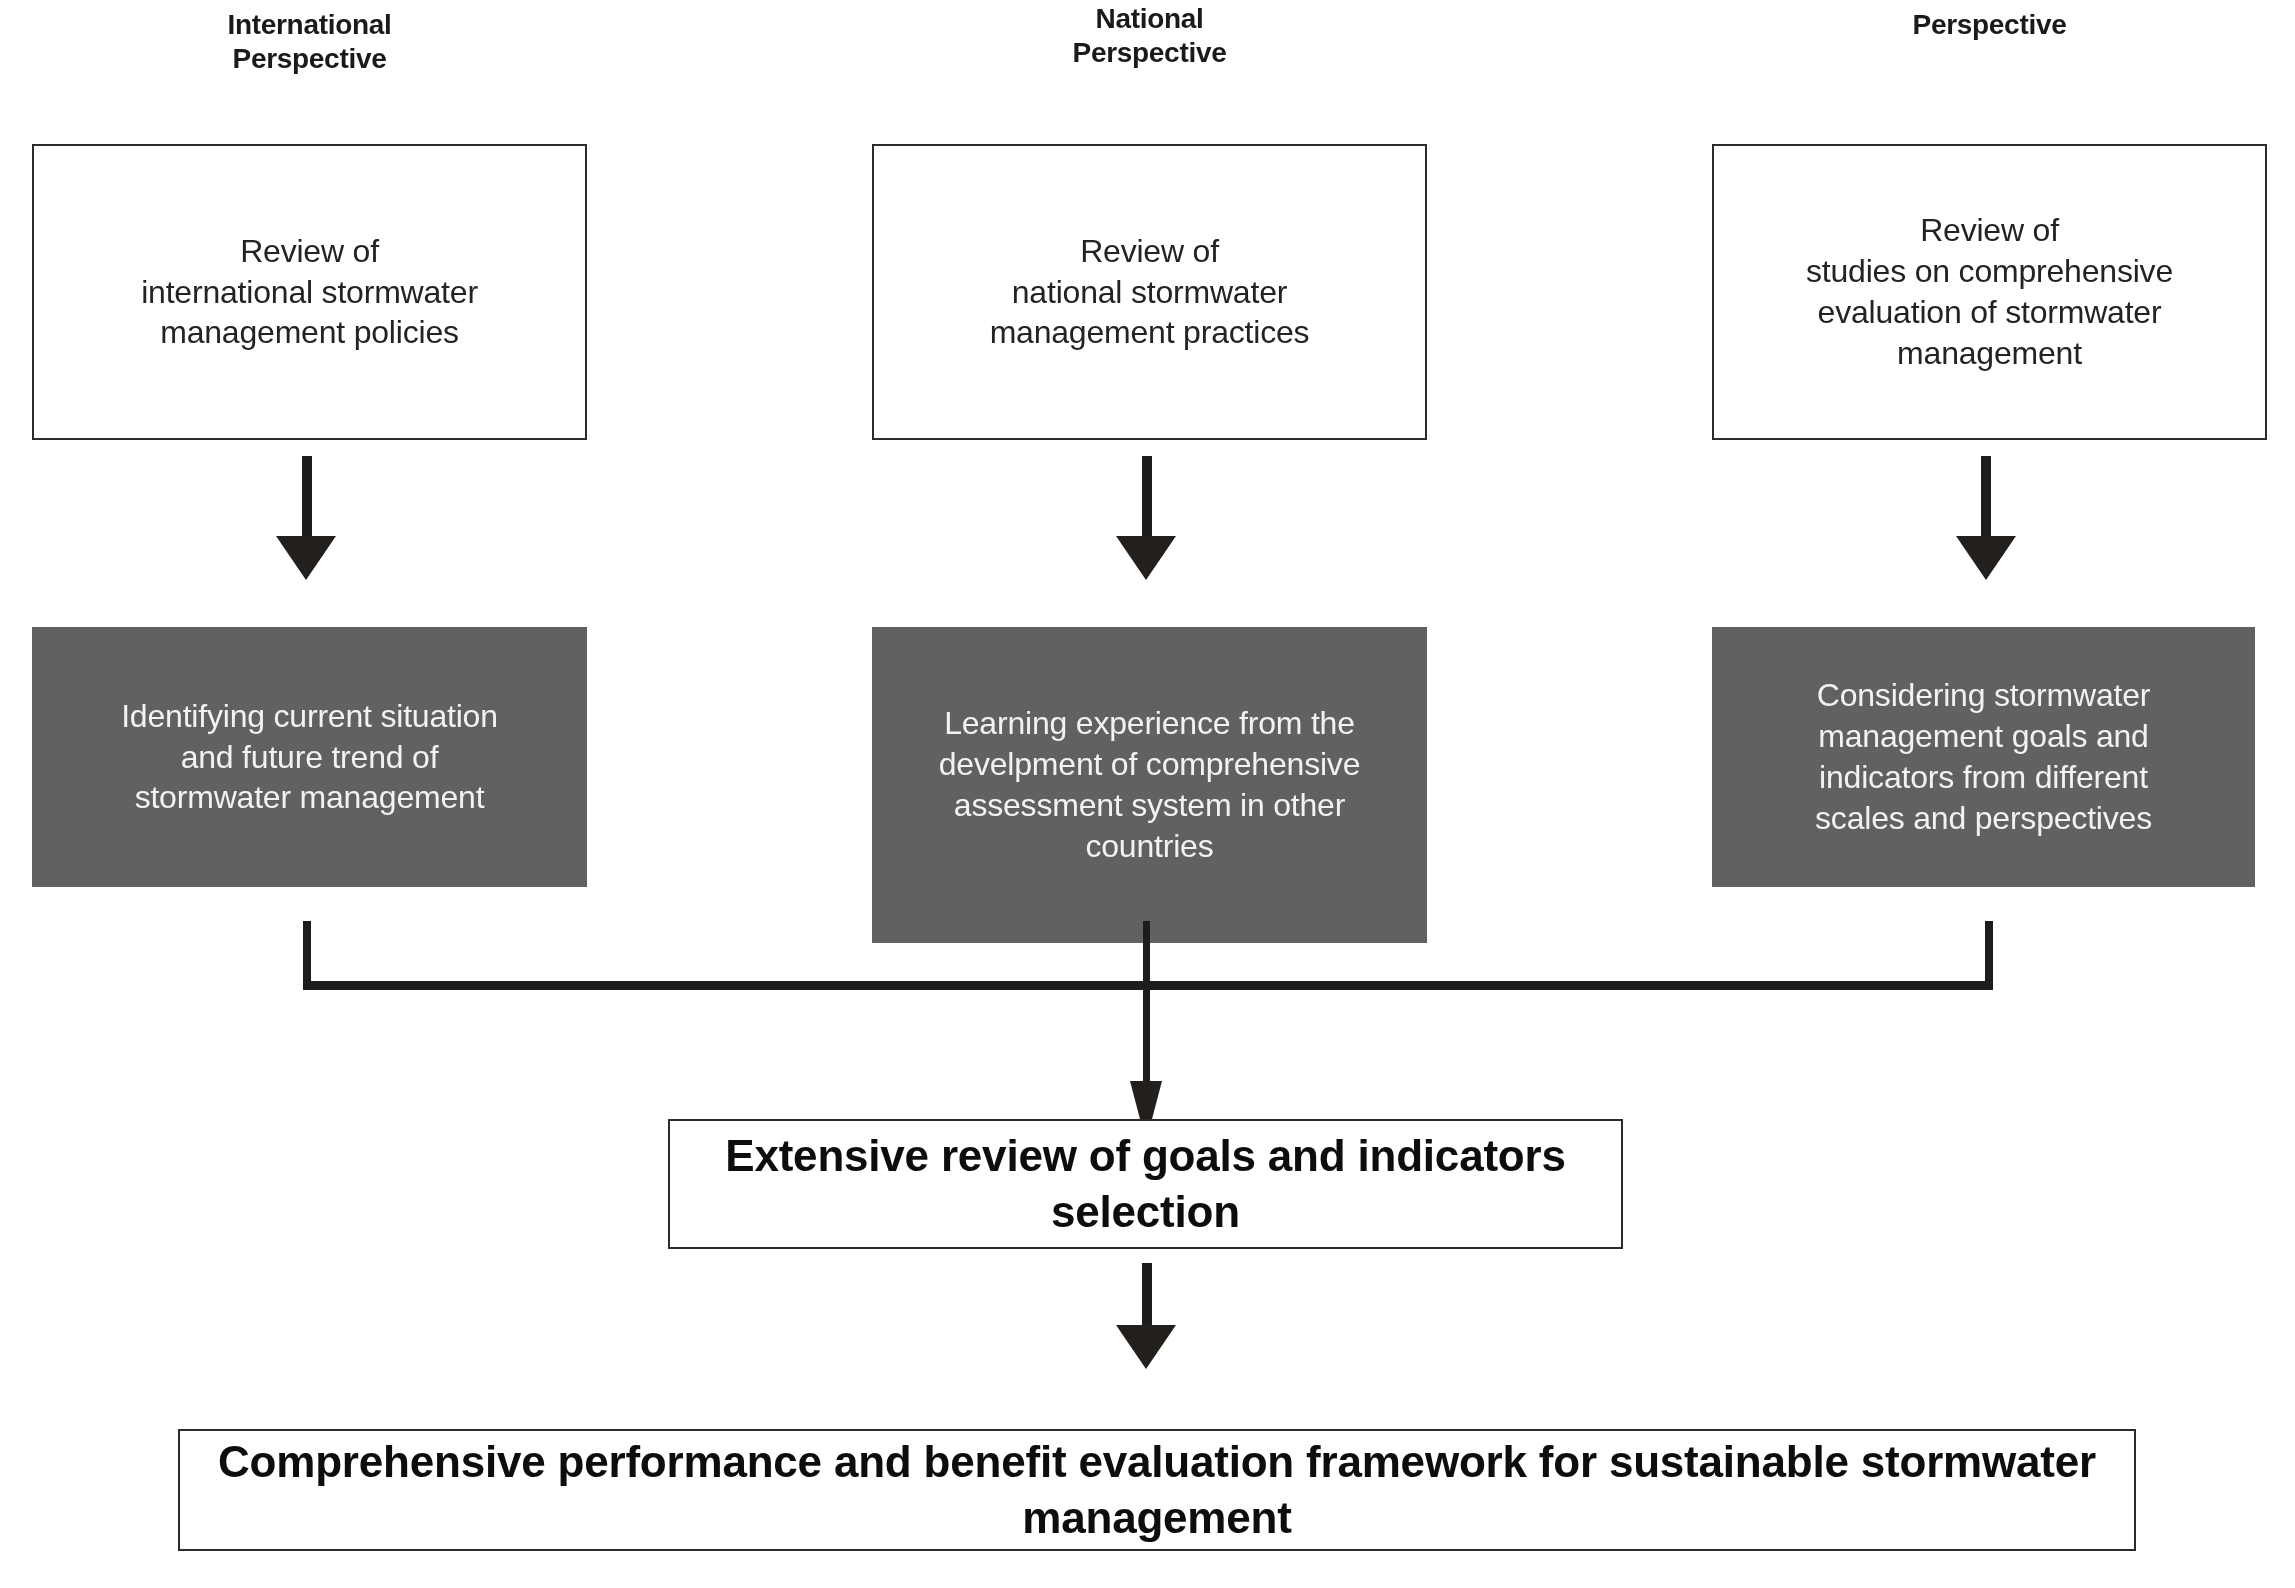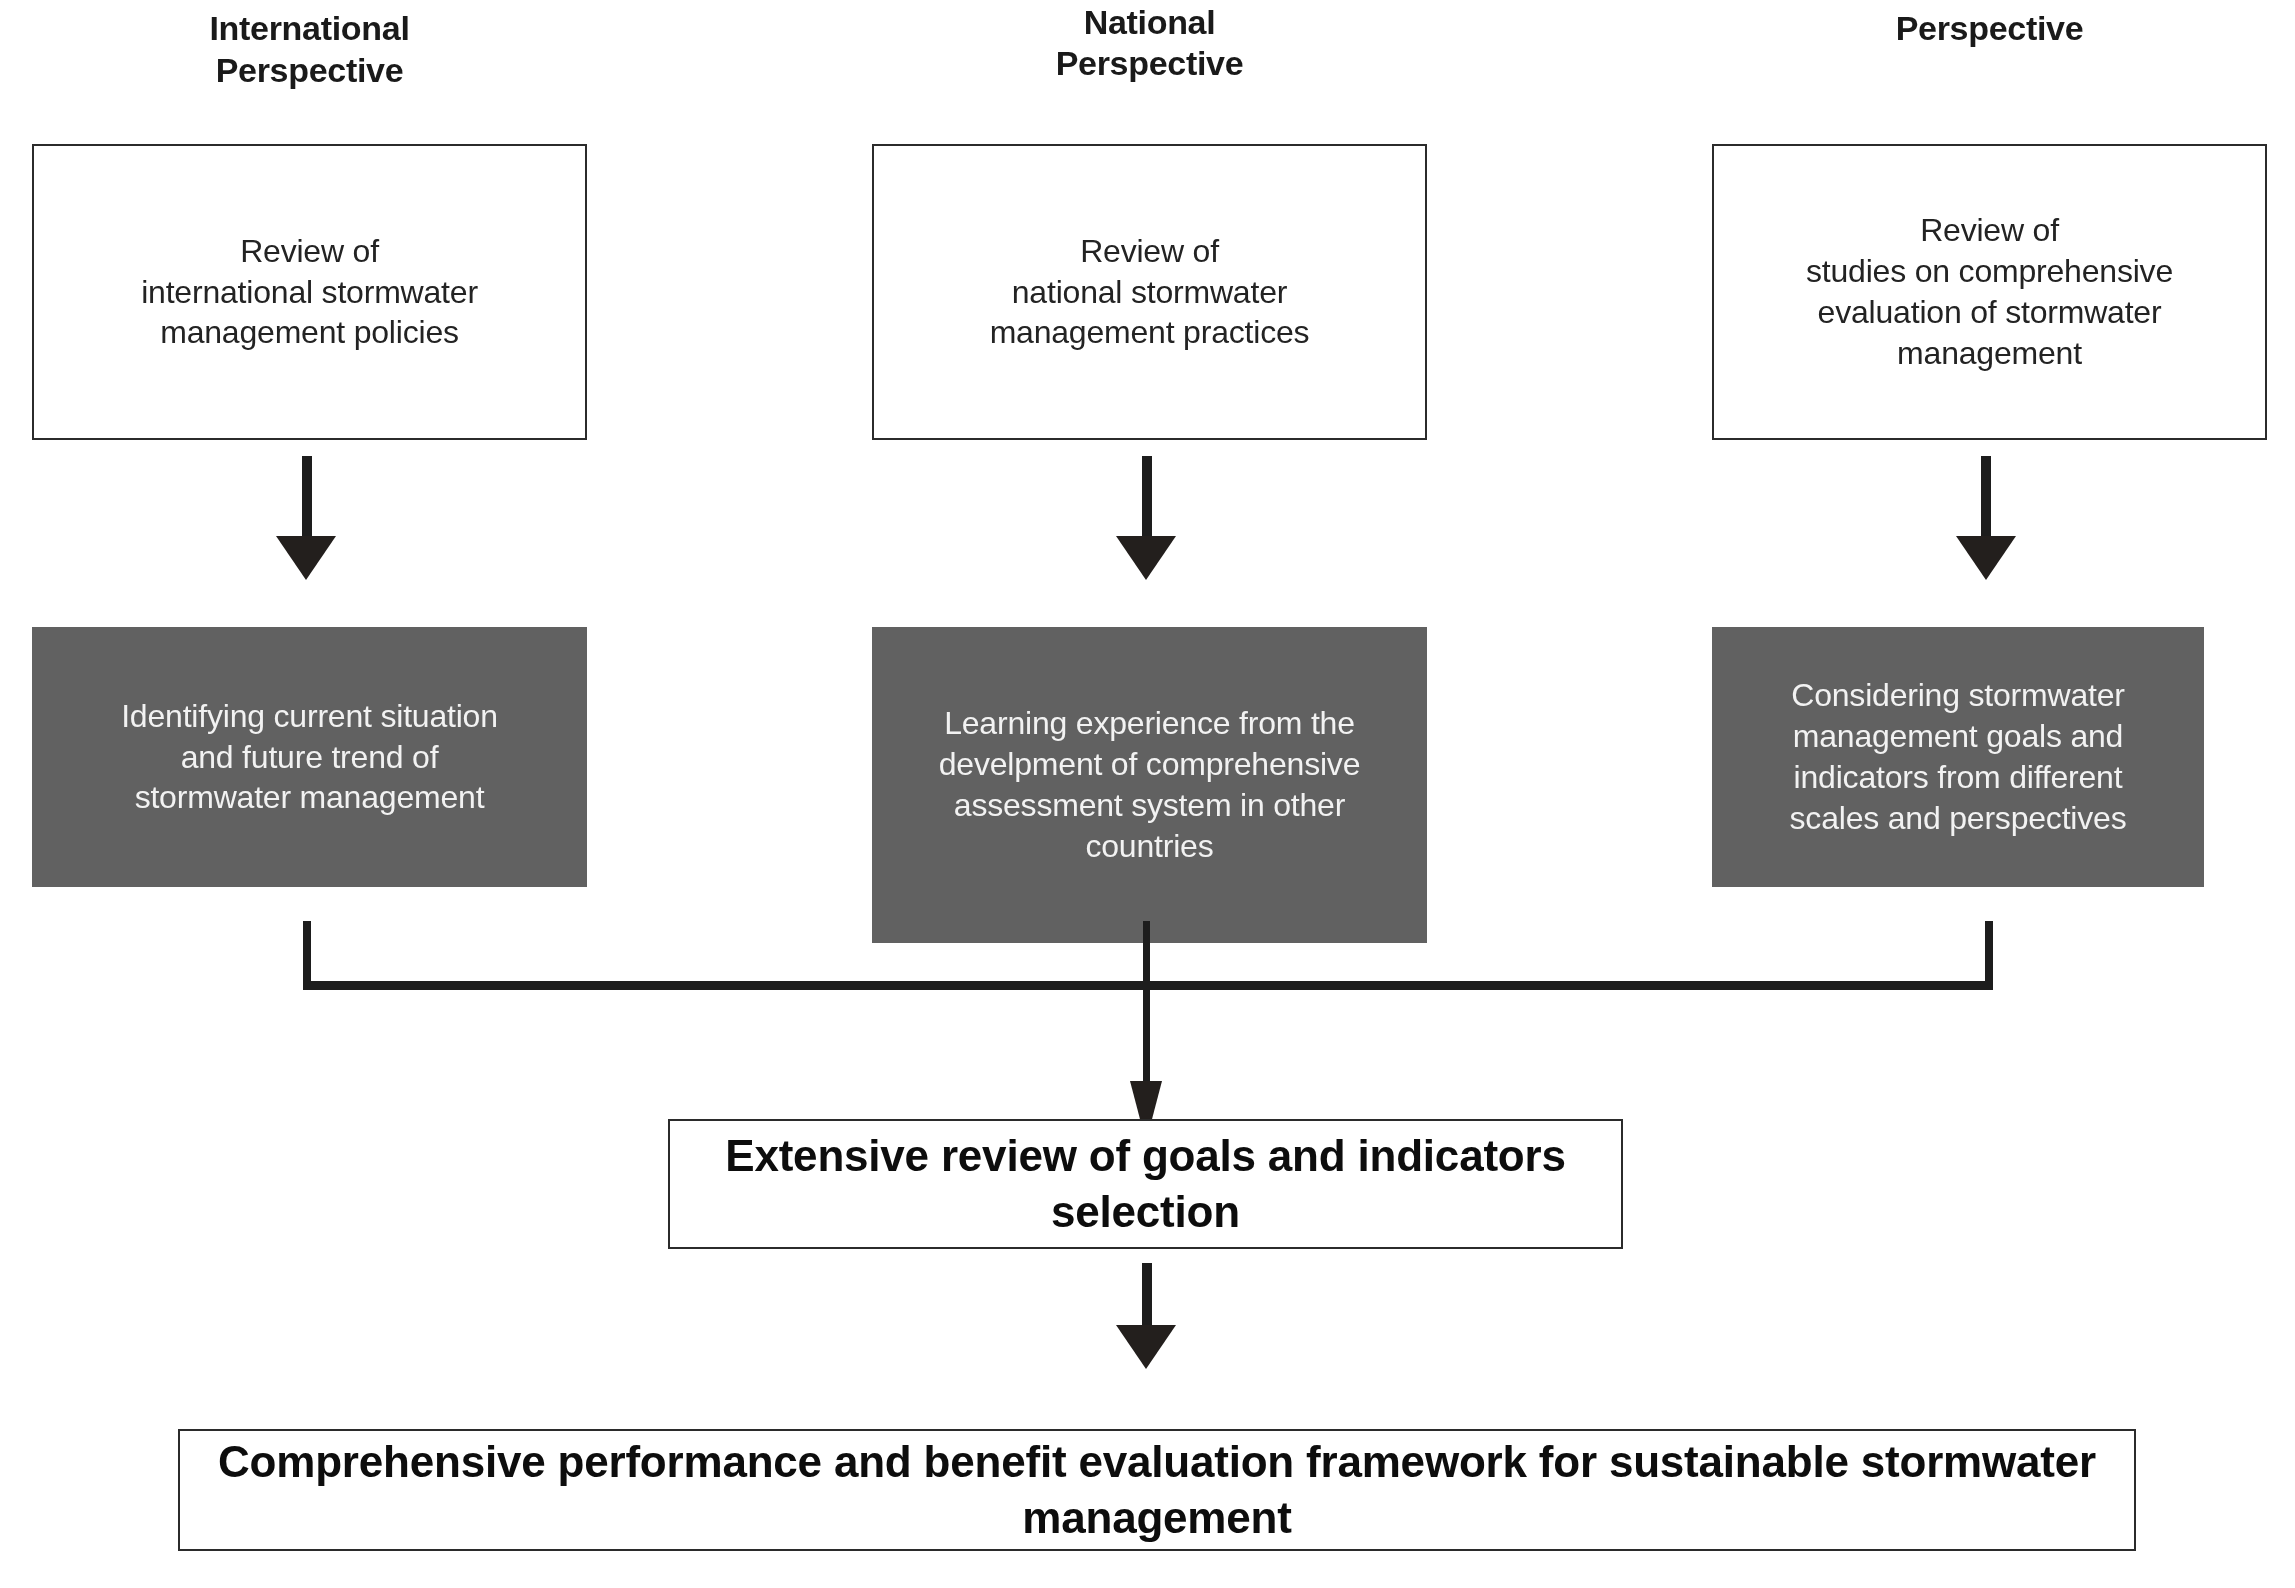--- a/index.html
+++ b/index.html
@@ -14,21 +14,21 @@
     background: #ffffff;
     font-family: "Liberation Sans", sans-serif;
     overflow: hidden;
   }
 
   
   .col-heading {
     position: absolute;
     text-align: center;
     font-weight: bold;
-    font-size: 34px;
+    font-size: 28px;
     line-height: 1.22;
     color: #1a1a1a;
     letter-spacing: -0.3px;
   }
 
   
   .box {
     position: absolute;
     box-sizing: border-box;
     display: flex;
@@ -145,21 +145,21 @@
 stormwater management</div>
   </div>
 
   <div class="box box-gray" style="left:872px; top:627px; width:555px; height:316px;">
     <div class="box-text" style="white-space:pre-line;">Learning experience from the
 develpment of comprehensive
 assessment system in other
 countries</div>
   </div>
 
-  <div class="box box-gray" style="left:1712px; top:627px; width:492px; height:260px;">
+  <div class="box box-gray" style="left:1712px; top:627px; width:543px; height:260px;">
     <div class="box-text" style="white-space:pre-line;">Considering stormwater
 management goals and
 indicators  from different
 scales and perspectives</div>
   </div>
 
   <div class="vline" style="left:303px; top:921px; width:8.3px; height:66px;"></div>
   <div class="vline" style="left:1143px; top:921px; width:7px; height:66px;"></div>
   <div class="vline" style="left:1985px; top:921px; width:8.3px; height:66px;"></div>
 

